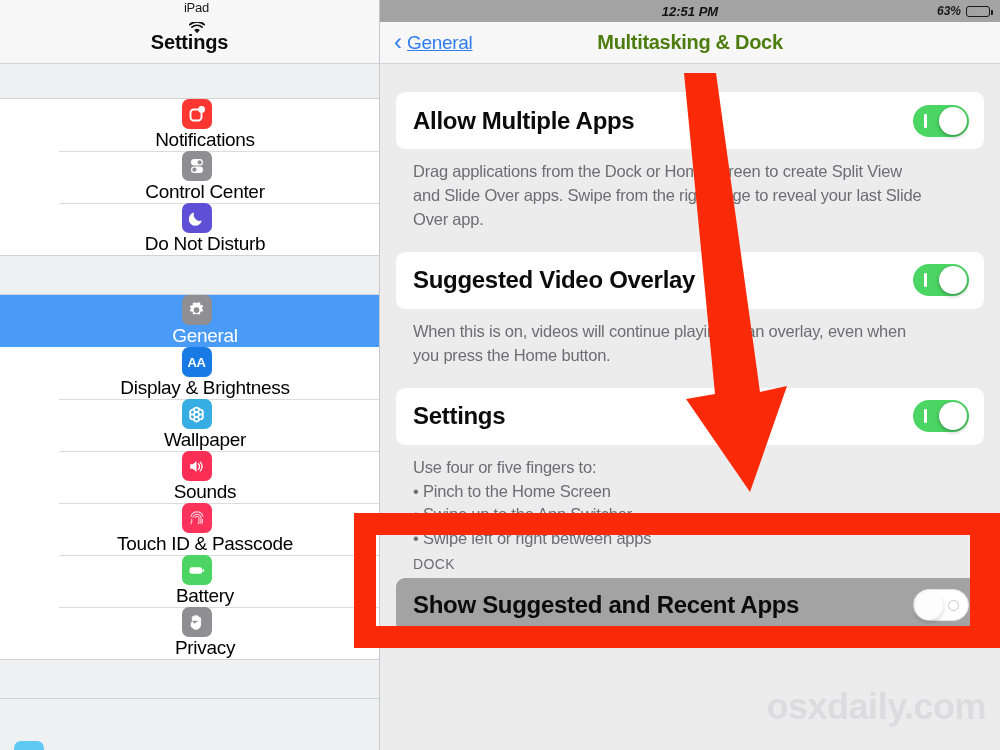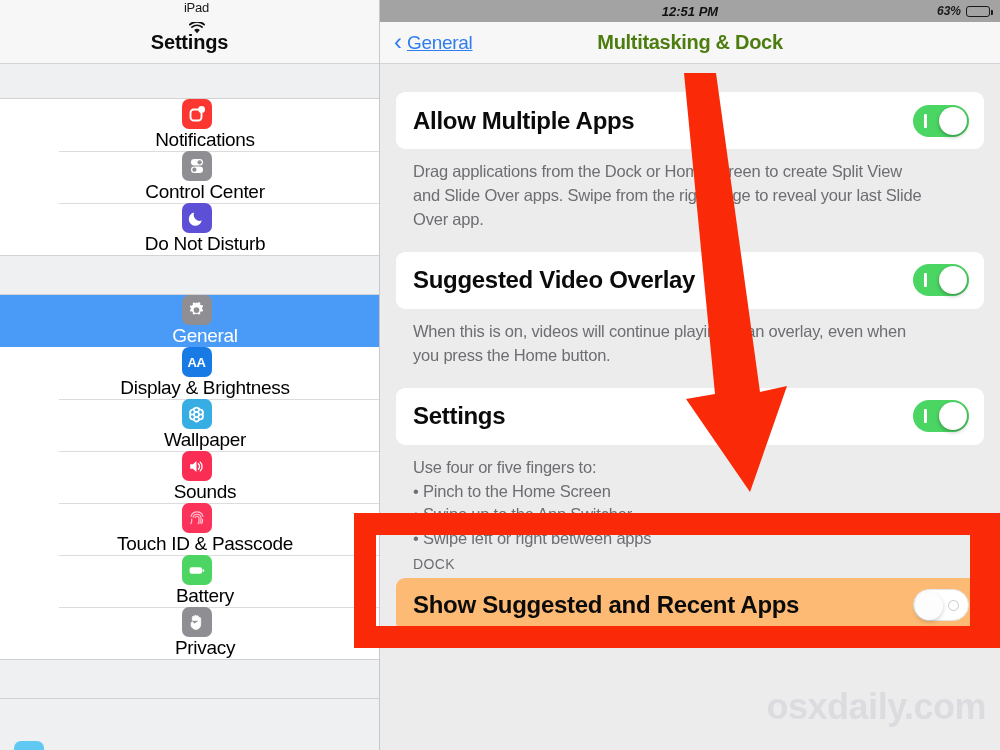--- a/index.html
+++ b/index.html
@@ -183,21 +183,21 @@
     width: 11px; height: 11px; border: 1.6px solid #c9c9cd; border-radius: 50%;
   }
 
   
   .dock-wrap { padding: 0 16px; }
   .group-header {
     font-size: 14px; color: #6d6d72; letter-spacing: 0.4px;
     padding: 0 0 6px 17px;
   }
   .dock-card {
-    background: #fdba74; border-radius: 9px; height: 54px;
+    background: #a3a3a3; border-radius: 9px; height: 54px;
     display: flex; align-items: center; justify-content: space-between;
     padding: 0 15px 0 17px;
   }
 
   
   .redbox {
     position: absolute; left: 354px; top: 513px;
     width: 646px; height: 135px;
     border: 22px solid #fa2a08;
     border-right-width: 30px;

